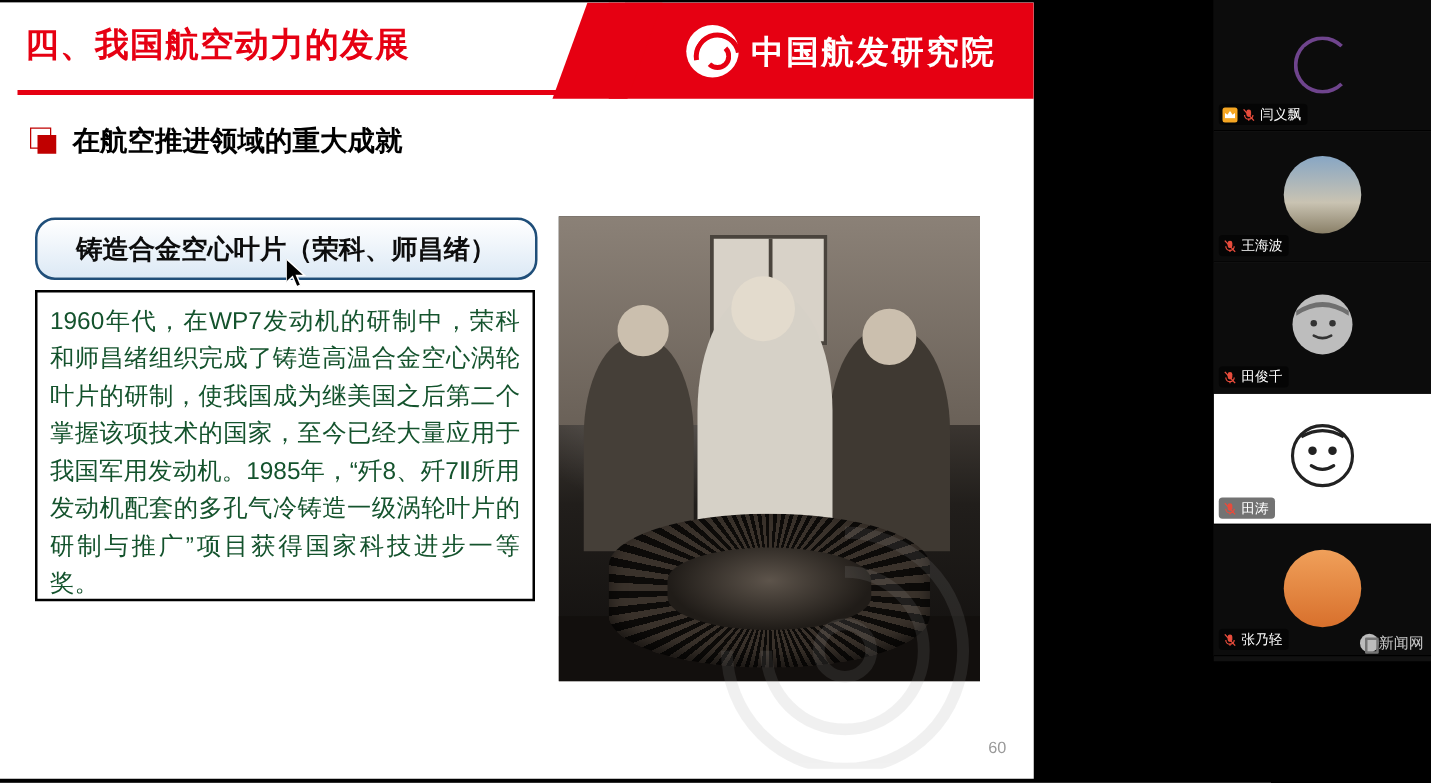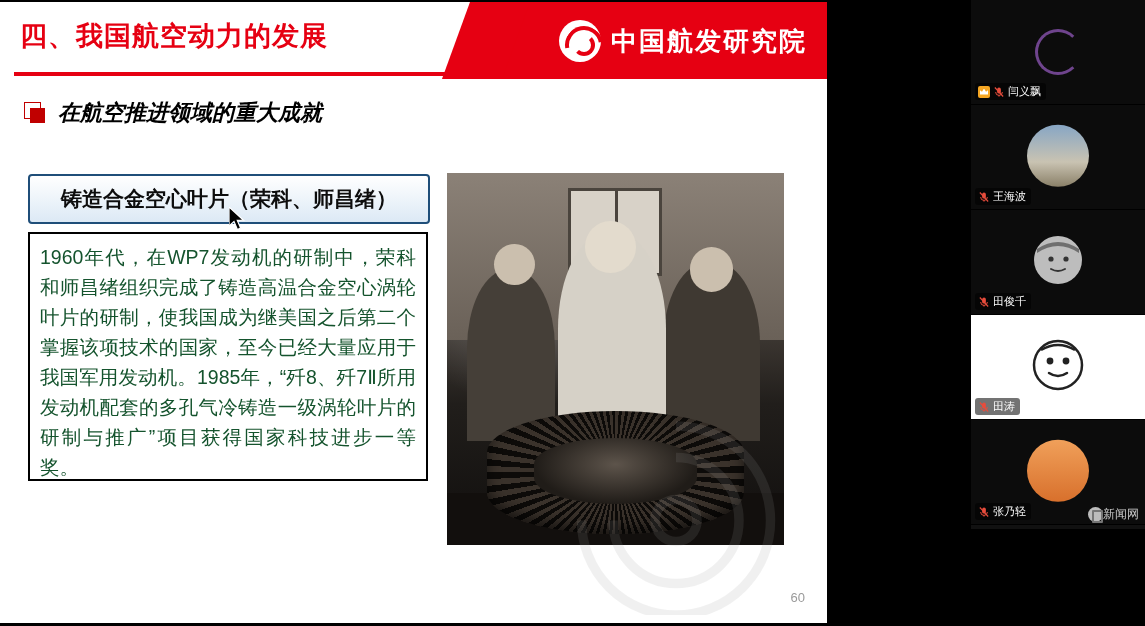--- a/index.html
+++ b/index.html
@@ -86,21 +86,21 @@
   .hdr-underline {
     position: absolute;
     left: 14px;
     top: 70px;
     width: 450px;
     height: 4px;
     background: #e60012;
   }
   .brand {
     position: absolute;
-    right: 20px;
+    right: 30px;
     top: 18px;
     display: flex;
     align-items: center;
     gap: 10px;
   }
   .brand-logo {
     width: 42px;
     height: 42px;
     border-radius: 50%;
     background: #ffffff;
@@ -140,21 +140,20 @@
   }
 
   
   .subhead {
     position: absolute;
     left: 24px;
     top: 96px;
     display: flex;
     align-items: center;
     gap: 12px;
-    font-style: italic;
   }
   .subhead-marker {
     width: 22px;
     height: 22px;
     position: relative;
   }
   .subhead-marker .sq-out {
     position: absolute;
     left: 0; top: 0;
     width: 15px; height: 15px;
@@ -175,21 +174,21 @@
   }
 
   
   .callout {
     position: absolute;
     left: 28px;
     top: 172px;
     width: 398px;
     height: 46px;
     border: 2px solid #1f4e79;
-    border-radius: 4px;
+    border-radius: 16px;
     background: linear-gradient(180deg, #ffffff 0%, #dce9f5 100%);
     display: flex;
     align-items: center;
     justify-content: center;
   }
   .callout-text {
     font-size: 21px;
     font-weight: bold;
     color: #0d0d0d;
     white-space: nowrap;

